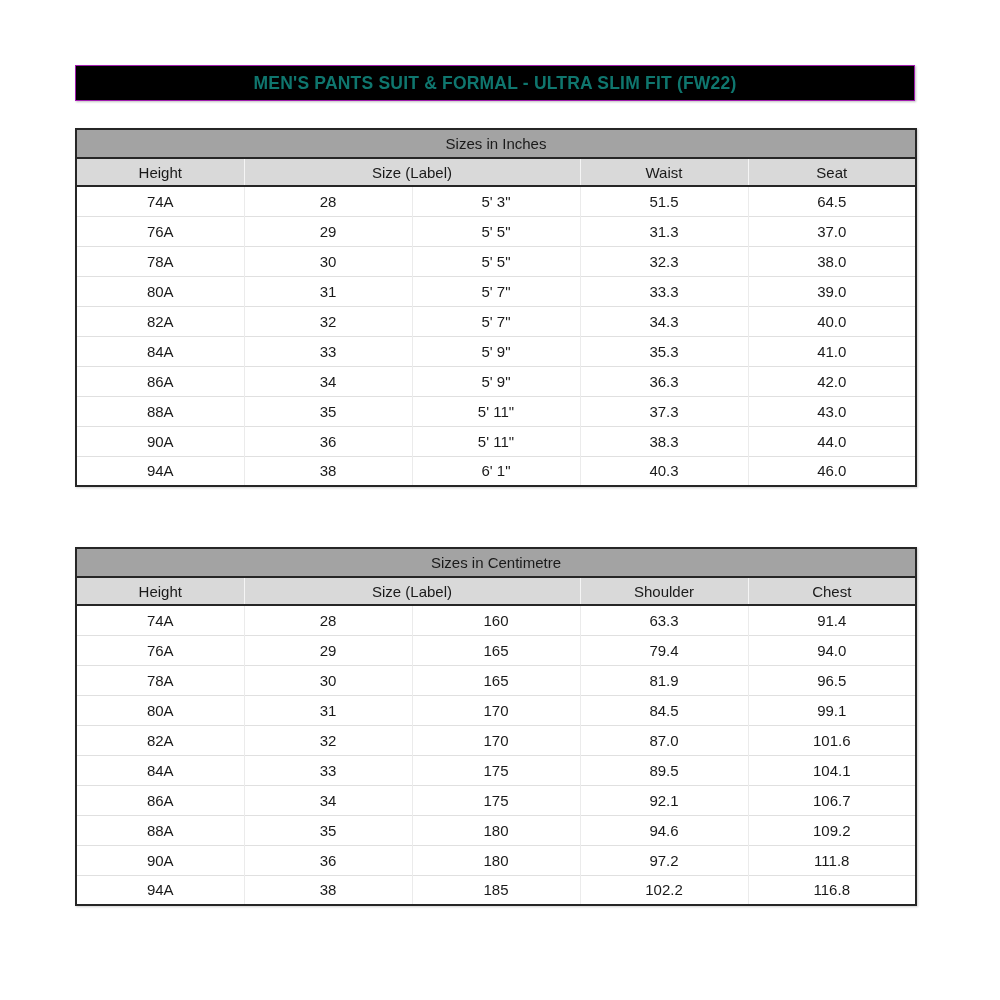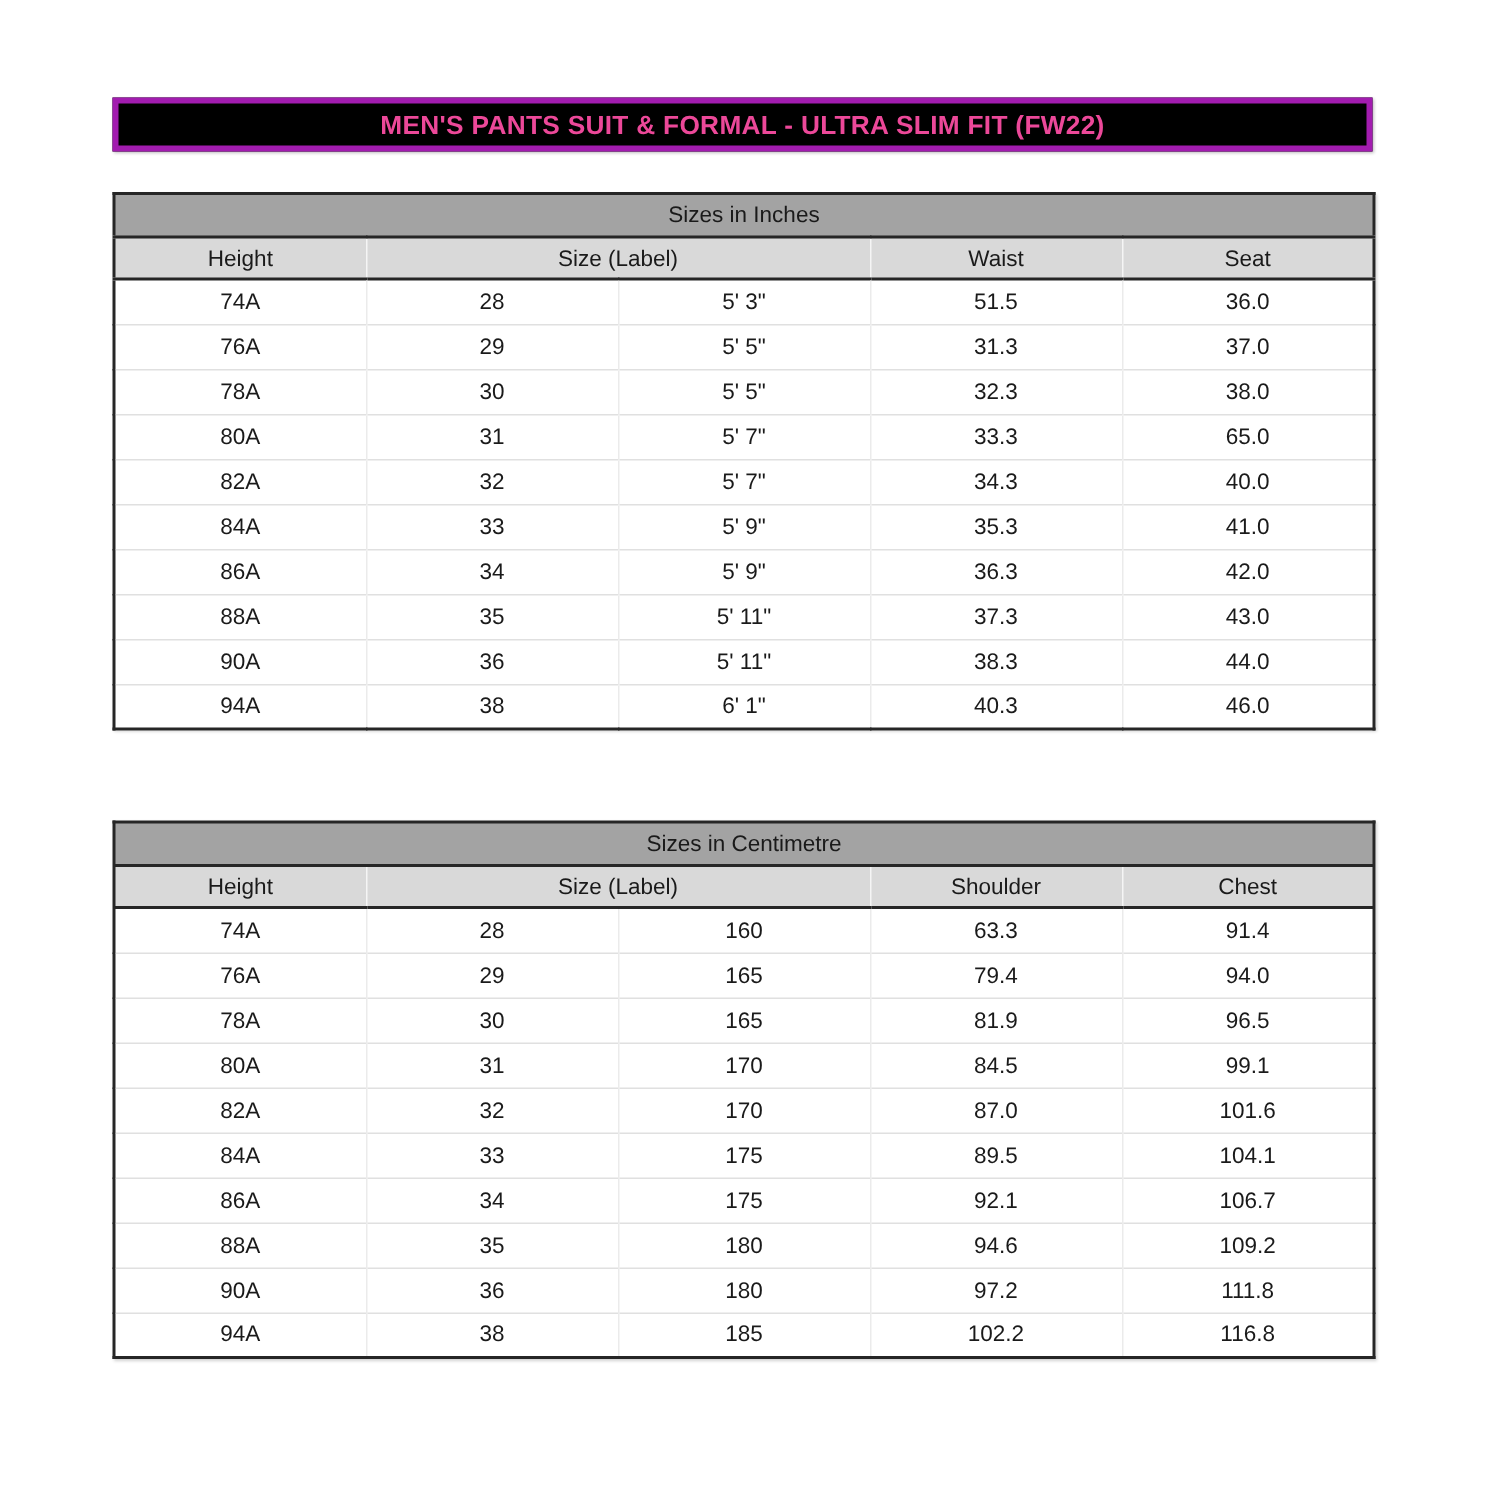--- a/index.html
+++ b/index.html
@@ -8,25 +8,25 @@
     background: #ffffff;
     font-family: "Liberation Sans", sans-serif;
     color: #1a1a1a;
     position: relative;
   }
   .banner {
     position: absolute;
     left: 75px; top: 65px;
     width: 840px; height: 36px;
     background: #000000;
-    color: #ec4899;
+    color: #0f766e;
     display: flex; align-items: center; justify-content: center;
     font-size: 17.5px; font-weight: bold;
     letter-spacing: 0.2px;
-    border: 4px solid #a21caf;
+    border: 1px solid #a21caf;
     box-shadow: 1px 1px 2px rgba(0,0,0,0.25);
   }
   table.size-table {
     position: absolute;
     left: 75px;
     width: 840px;
     border-collapse: collapse;
     table-layout: fixed;
     background: #ffffff;
     border: 2px solid #262626;
@@ -85,42 +85,42 @@
       <th>Waist</th>
       <th>Seat</th>
     </tr>
   </thead>
   <tbody>
       <tr>
         <td>74A</td>
         <td>28</td>
         <td>5' 3"</td>
         <td>51.5</td>
-        <td>36.0</td>
+        <td>64.5</td>
       </tr>
       <tr>
         <td>76A</td>
         <td>29</td>
         <td>5' 5"</td>
         <td>31.3</td>
         <td>37.0</td>
       </tr>
       <tr>
         <td>78A</td>
         <td>30</td>
         <td>5' 5"</td>
         <td>32.3</td>
         <td>38.0</td>
       </tr>
       <tr>
         <td>80A</td>
         <td>31</td>
         <td>5' 7"</td>
         <td>33.3</td>
-        <td>65.0</td>
+        <td>39.0</td>
       </tr>
       <tr>
         <td>82A</td>
         <td>32</td>
         <td>5' 7"</td>
         <td>34.3</td>
         <td>40.0</td>
       </tr>
       <tr>
         <td>84A</td>

